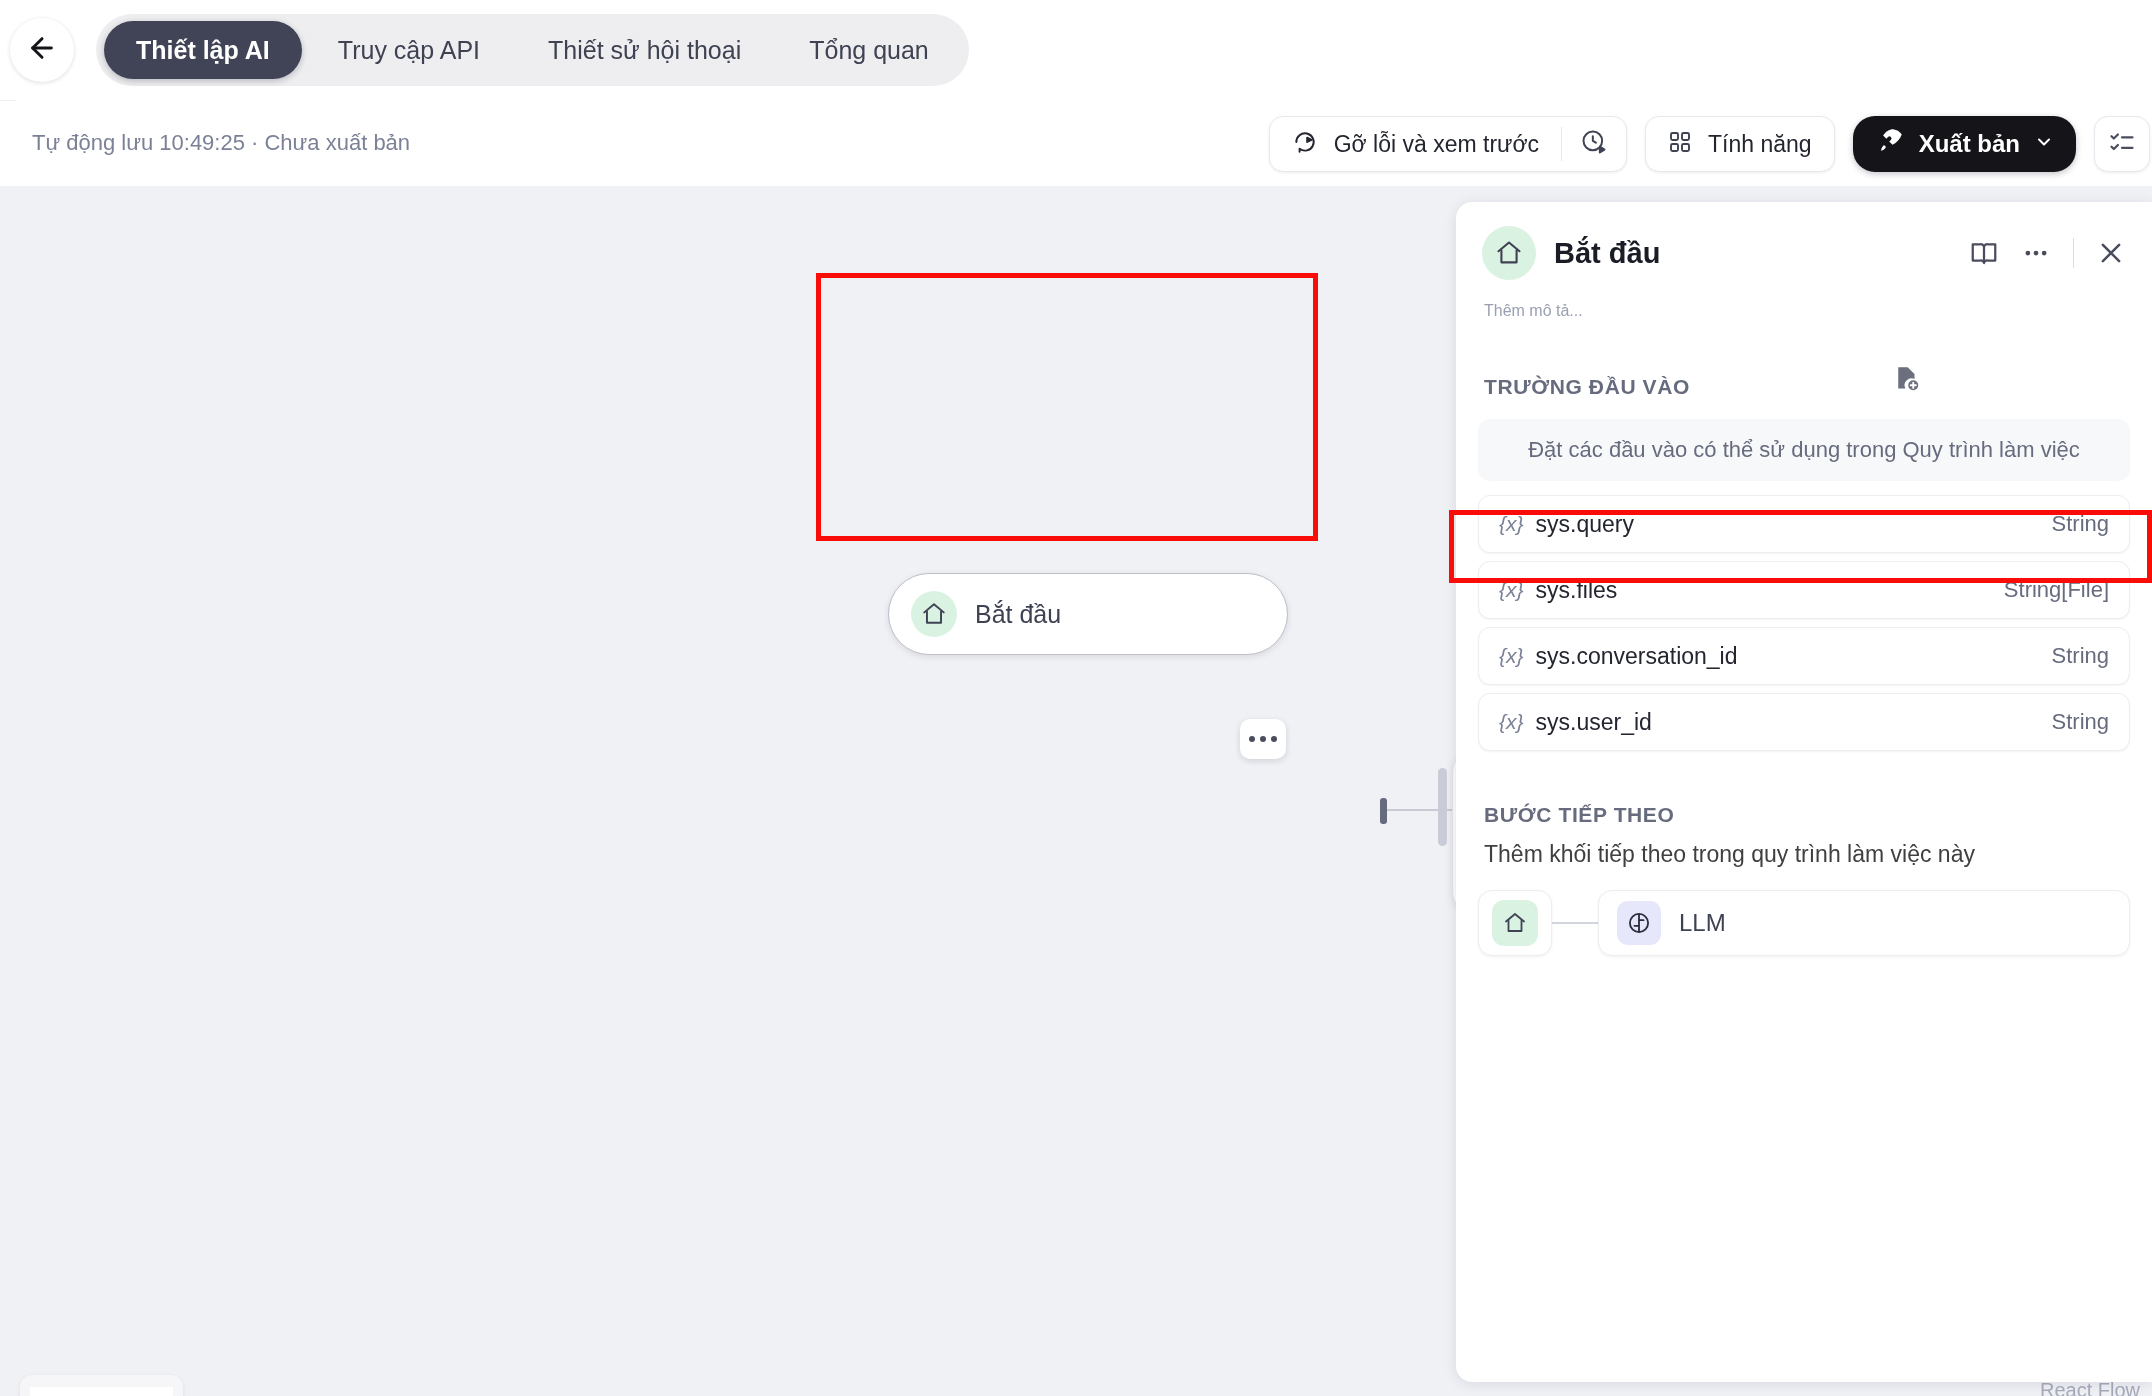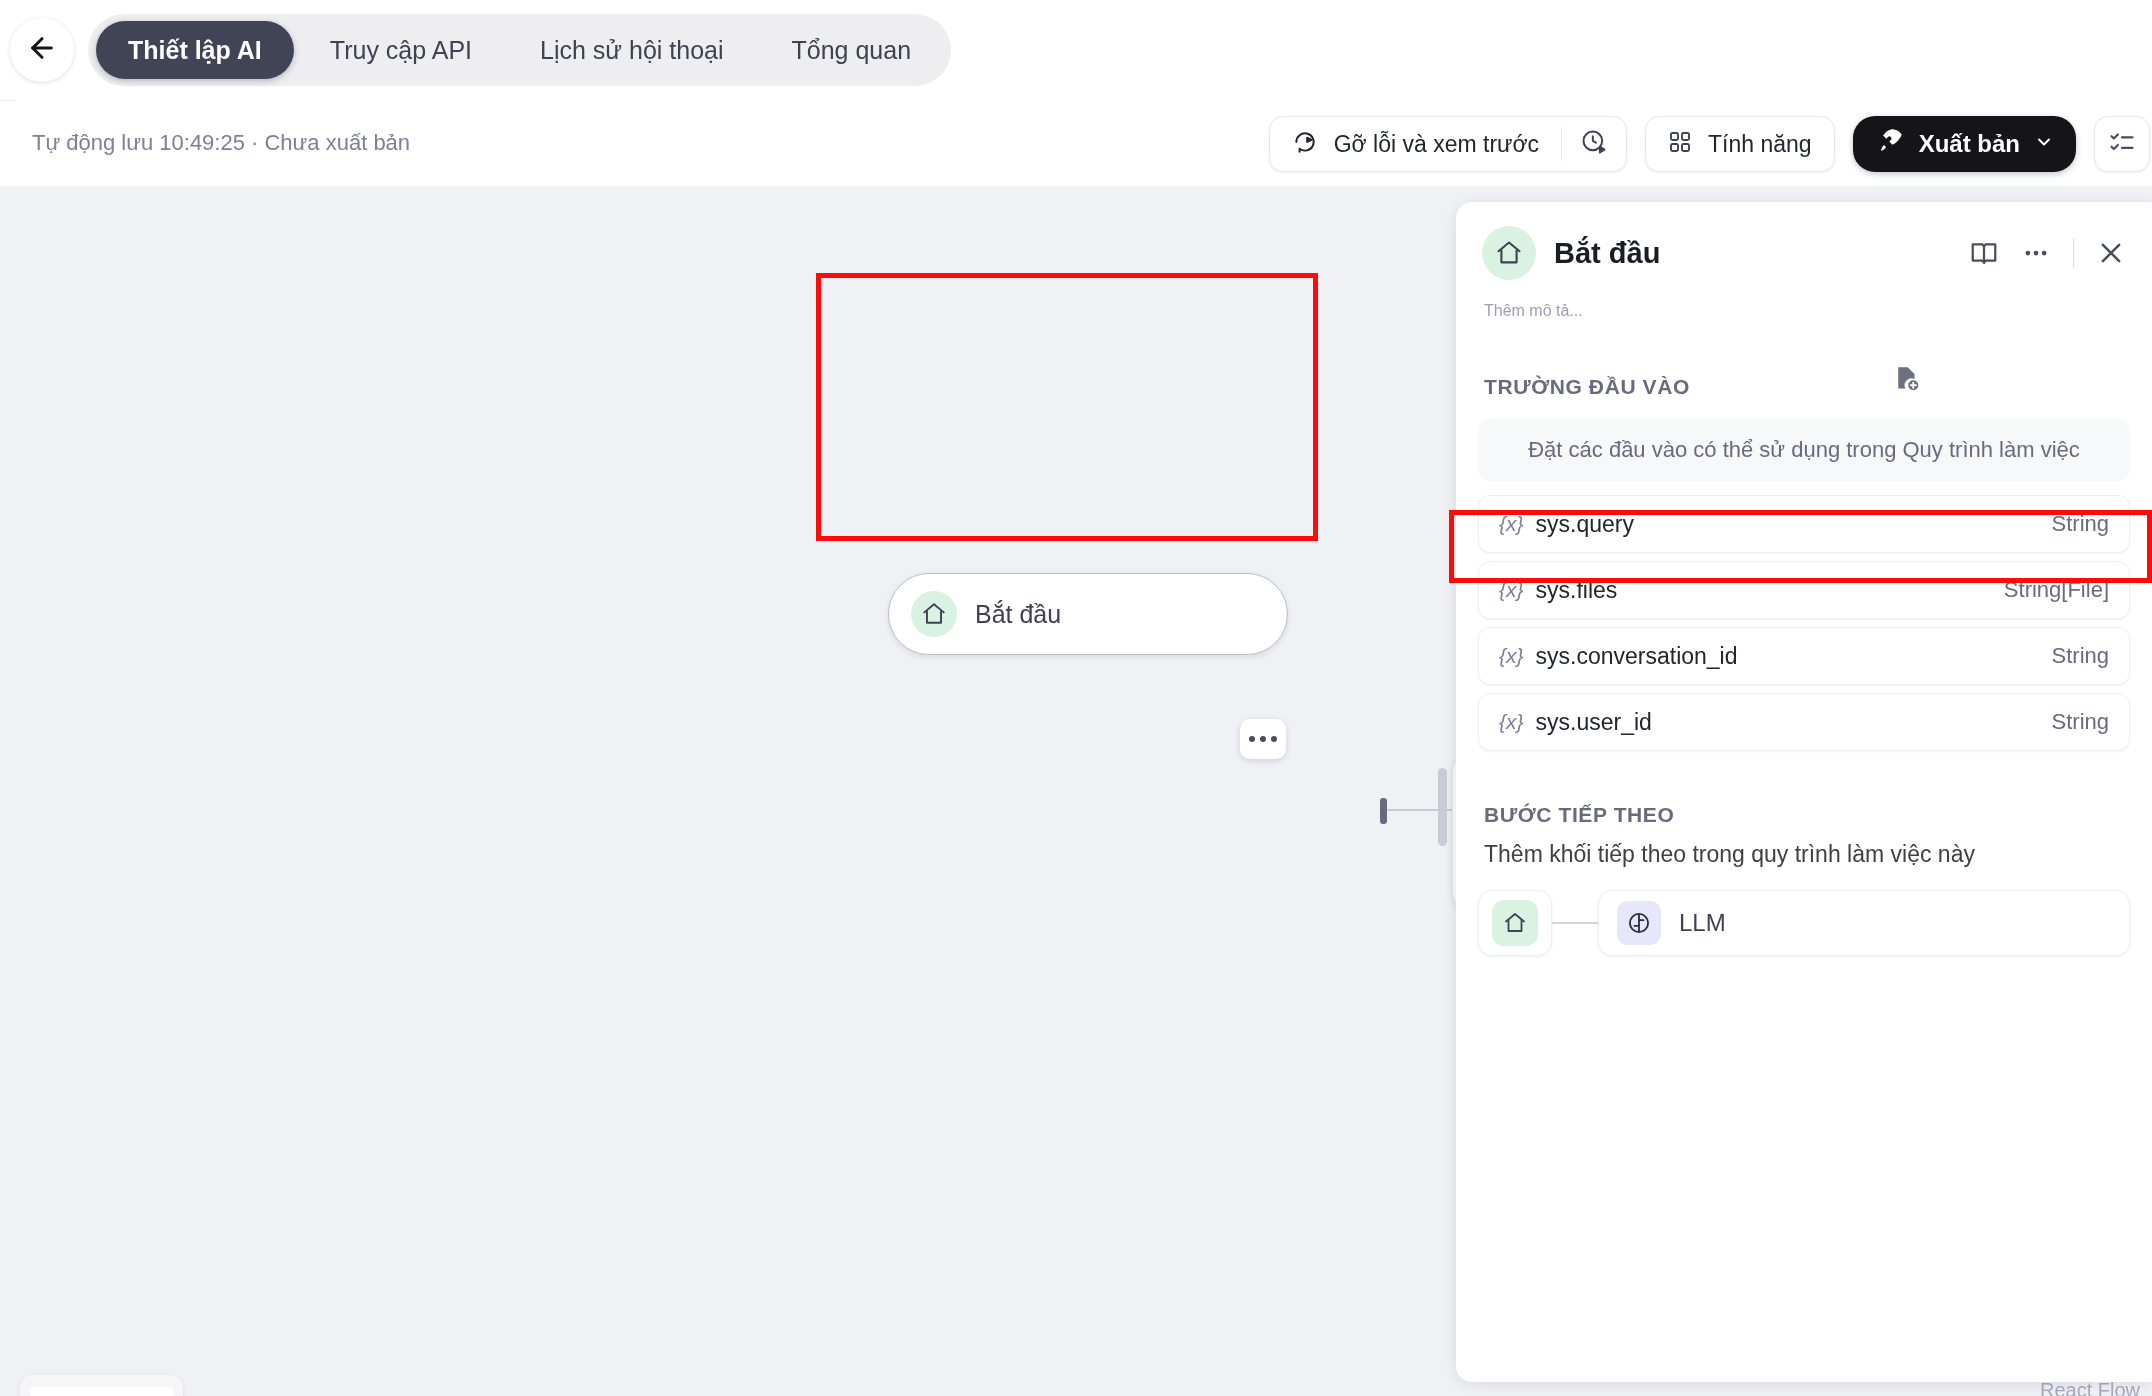--- a/index.html
+++ b/index.html
@@ -19,21 +19,21 @@
   }
   .back-btn {
     position: absolute; left: 10px; top: 18px;
     width: 64px; height: 64px; border-radius: 50%;
     background: #ffffff;
     box-shadow: 0 1px 4px rgba(16,24,40,0.14);
     display: flex; align-items: center; justify-content: center;
     cursor: pointer;
   }
   .tabbar {
-    position: absolute; left: 88px; top: 14px;
+    position: absolute; left: 96px; top: 14px;
     height: 72px; border-radius: 36px;
     background: #eeeef0;
     display: flex; align-items: center; padding: 0 8px;
     gap: 4px;
   }
   .tab {
     height: 58px; padding: 0 32px; border-radius: 29px;
     display: flex; align-items: center; justify-content: center;
     font-size: 25px; color: #3f4252; cursor: pointer; white-space: nowrap;
   }
@@ -224,21 +224,21 @@
       </span>
     </div>
     <div class="tabbar">
       <div class="tab active">
           <span>Thiết lập AI</span>
         </div>
       <div class="tab">
           <span>Truy cập API</span>
         </div>
       <div class="tab">
-          <span>Lịch sử hội thoại</span>
+          <span>Thiết sử hội thoại</span>
         </div>
       <div class="tab">
           <span>Tổng quan</span>
         </div>
     </div>
   </div>
   <div class="hdr-divider"></div>
 
   <div class="subbar">
     <div class="autosave">Tự động lưu 10:49:25 · Chưa xuất bản</div>

